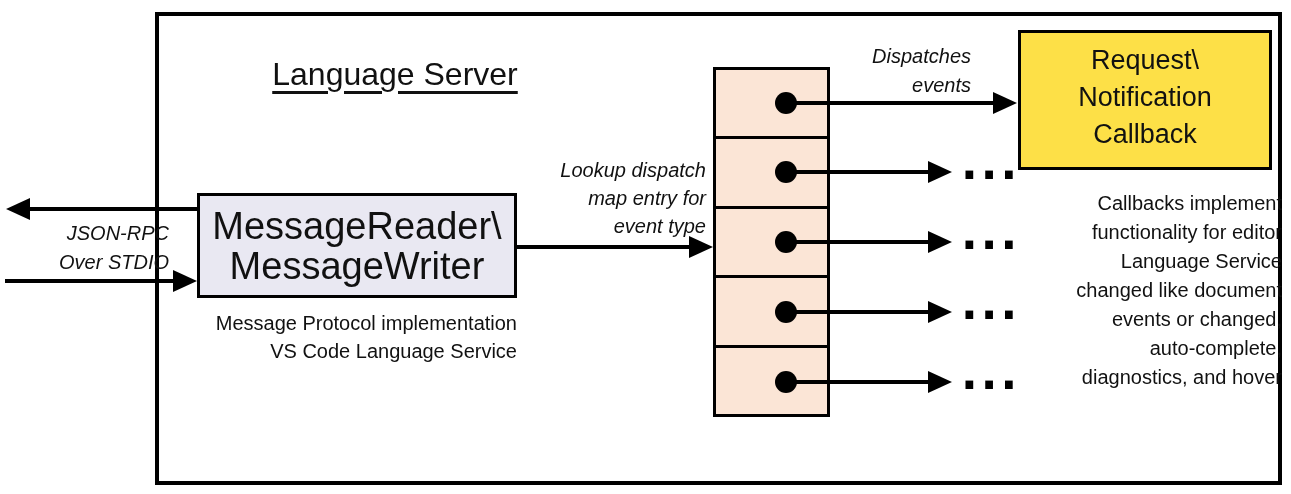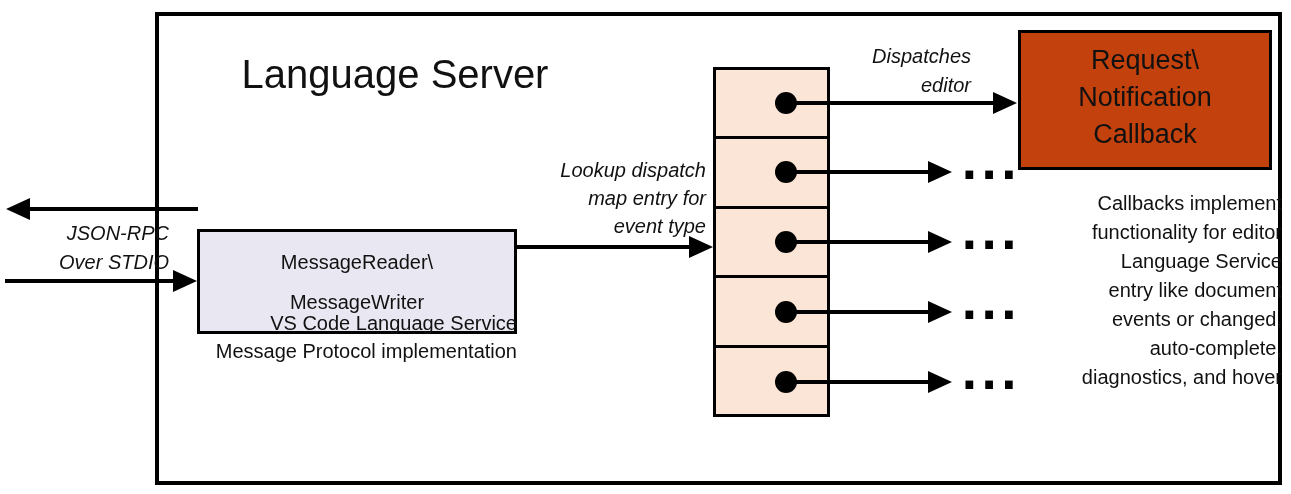--- a/index.html
+++ b/index.html
@@ -13,40 +13,41 @@
     overflow: hidden;
   }
   .abs { position: absolute; box-sizing: border-box; }
   .outer-box {
     left: 155px; top: 12px; width: 1127px; height: 473px;
     border: 4px solid #000000;
     background: transparent;
   }
   .diagram-title {
     left: 215px; top: 50px; width: 360px;
-    font-size: 40px; line-height: 48px;
+    font-size: 32px; line-height: 48px;
     text-align: center;
+    text-decoration: underline;
     text-decoration-thickness: 3px;
     text-underline-offset: 6px;
   }
   .label { text-align: right; font-size: 20px; }
   .italic { font-style: italic; }
   .io-label { left: 7px; top: 219px; width: 162px; line-height: 29px; }
   .lookup-label { left: 506px; top: 156px; width: 200px; line-height: 28px; }
   .dispatches-label { left: 809px; top: 42px; width: 162px; line-height: 29px; }
   .msg-caption { left: 177px; top: 309px; width: 340px; line-height: 28px; }
   .dispatch-caption { left: 622px; top: 425px; width: 300px; line-height: 28px; }
   .callback-note { left: 1022px; top: 189px; width: 260px; line-height: 29px; }
   .node-box {
     border: 3px solid #000000;
     text-align: center;
   }
   .msg-box {
     left: 197px; top: 193px; width: 320px; height: 105px;
-    font-size: 20px; line-height: 40px; padding-top: 10px; margin-top: 36px;
+    font-size: 38px; line-height: 40px; padding-top: 10px;
   }
   .callback-box {
     left: 1018px; top: 30px; width: 254px; height: 140px;
     font-size: 27px; line-height: 37px; padding-top: 9px;
   }
   .dispatch-map {
     left: 713px; top: 67px; width: 117px; height: 350px;
     border: 3px solid #000000;
     display: flex; flex-direction: column;
   }
@@ -79,55 +80,55 @@
     <div>JSON-RPC</div>
     <div>Over STDIO</div>
   </div>
 
   <div class="abs node-box msg-box" style="background-color: rgb(233, 232, 242);">
     <div>MessageReader\</div>
     <div>MessageWriter</div>
   </div>
 
   <div class="abs label msg-caption">
+    <div>Message Protocol implementation</div>
     <div>VS Code Language Service</div>
-    <div>Message Protocol implementation</div>
   </div>
 
   <div class="abs label italic lookup-label">
     <div>Lookup dispatch</div>
     <div>map entry for</div>
     <div>event type</div>
   </div>
 
   <div class="abs dispatch-map" style="background-color: rgb(251, 229, 214);">
     <div class="dispatch-cell"></div>
     <div class="dispatch-cell"></div>
     <div class="dispatch-cell"></div>
     <div class="dispatch-cell"></div>
     <div class="dispatch-cell"></div>
   </div>
 
 
   <div class="abs label italic dispatches-label">
     <div>Dispatches</div>
-    <div>editor</div>
+    <div>events</div>
   </div>
 
-  <div class="abs node-box callback-box" style="background-color: #c2410c;">
+  <div class="abs node-box callback-box" style="background-color: #fde047;">
     <div>Request\</div>
     <div>Notification</div>
     <div>Callback</div>
   </div>
 
   <div class="abs label callback-note">
     <div>Callbacks implement</div>
     <div>functionality for editor</div>
     <div>Language Service</div>
-    <div>entry like document</div>
+    <div>changed like document</div>
     <div>events or changed,</div>
     <div>auto-complete,</div>
     <div>diagnostics, and hover</div>
   </div>
 
   <svg class="connector-layer" viewBox="0 0 1291 494" xmlns="http://www.w3.org/2000/svg">
 
     <g>
       <line x1="198" y1="209" x2="26" y2="209"></line>
       <polygon points="6,209 30,198 30,220"></polygon>

